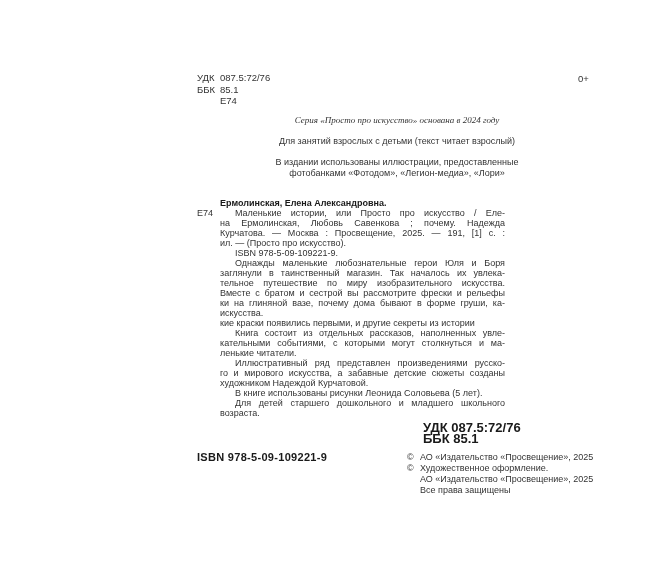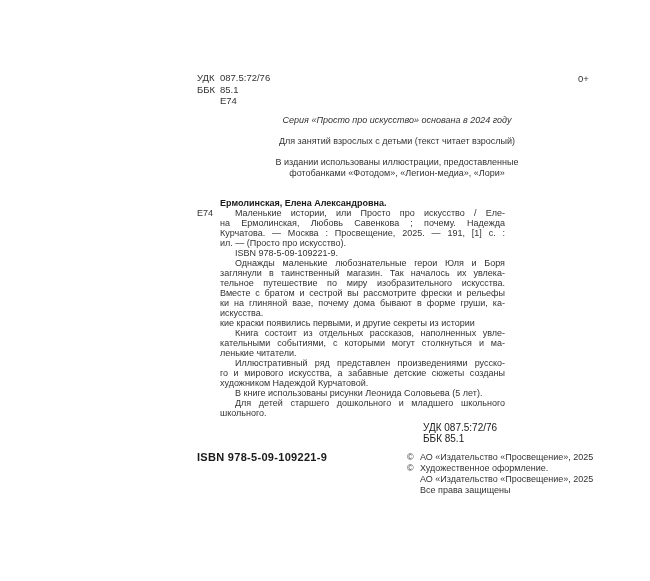--- a/index.html
+++ b/index.html
@@ -13,33 +13,33 @@
     overflow: hidden;
   }
   
   .top-codes { position: absolute; left: 197px; top: 72px; font-size: 9.5px; line-height: 11.5px; }
   .top-codes .row { display: flex; align-items: flex-end; }
   .top-codes .lbl { width: 23px; flex: 0 0 23px; }
   
   .age { position: absolute; left: 578px; top: 73px; font-size: 9.5px; }
   
   .center-note { position: absolute; left: 192px; width: 410px; text-align: center; font-size: 9px; line-height: 10.5px; }
-  .note-series { top: 115px; font-style: italic; }
+  .note-series { top: 115px; font-style: italic; font-family: Liberation Serif, serif; }
   .note-usage { top: 136px; }
   .note-credits { top: 157px; }
   
   .main-col { position: absolute; left: 220px; top: 198px; width: 285px; font-size: 9px; line-height: 10px; }
   .author { font-weight: bold; color: #1a1a1a; }
   .entry .line, .para .line { text-align: justify; text-align-last: justify; }
   .entry .line:first-child, .para .line:first-child { text-indent: 15px; }
   .entry .line:last-child, .para .line:last-child { text-align-last: left; }
   .isbn-note { text-indent: 15px; }
   .entry-code { position: absolute; left: 197px; top: 208px; font-size: 9px; line-height: 10px; }
   
-  .bottom-codes { position: absolute; left: 423px; top: 422px; font-size: 10px; line-height: 11px; font-weight: normal; color: #1a1a1a; }
+  .bottom-codes { position: absolute; left: 423px; top: 422px; font-size: 13px; line-height: 11px; font-weight: bold; color: #1a1a1a; }
   .isbn-bottom { position: absolute; left: 197px; top: 451px; font-size: 11px; font-weight: bold; color: #1a1a1a; letter-spacing: 0.3px; }
   .copyright { position: absolute; left: 407px; top: 452px; font-size: 9px; line-height: 11px; }
   .copyright .row { display: flex; }
   .copyright .sym { width: 13px; flex: 0 0 13px; }
 </style>
 </head>
 <body>
 
 <div class="page">
 
@@ -99,21 +99,21 @@
         <div class="para">
           <div class="line">Иллюстративный ряд представлен произведениями русско-</div>
           <div class="line">го и мирового искусства, а забавные детские сюжеты созданы</div>
           <div class="line">художником Надеждой Курчатовой.</div>
         </div>
         <div class="para">
           <div class="line">В книге использованы рисунки Леонида Соловьева (5 лет).</div>
         </div>
         <div class="para">
           <div class="line">Для детей старшего дошкольного и младшего школьного</div>
-          <div class="line">школьного.</div>
+          <div class="line">возраста.</div>
         </div>
       </div>
   </div>
 
   <div class="bottom-codes">
 
   <div>УДК 087.5:72/76</div>
       <div>ББК 85.1</div>
     </div>
 

